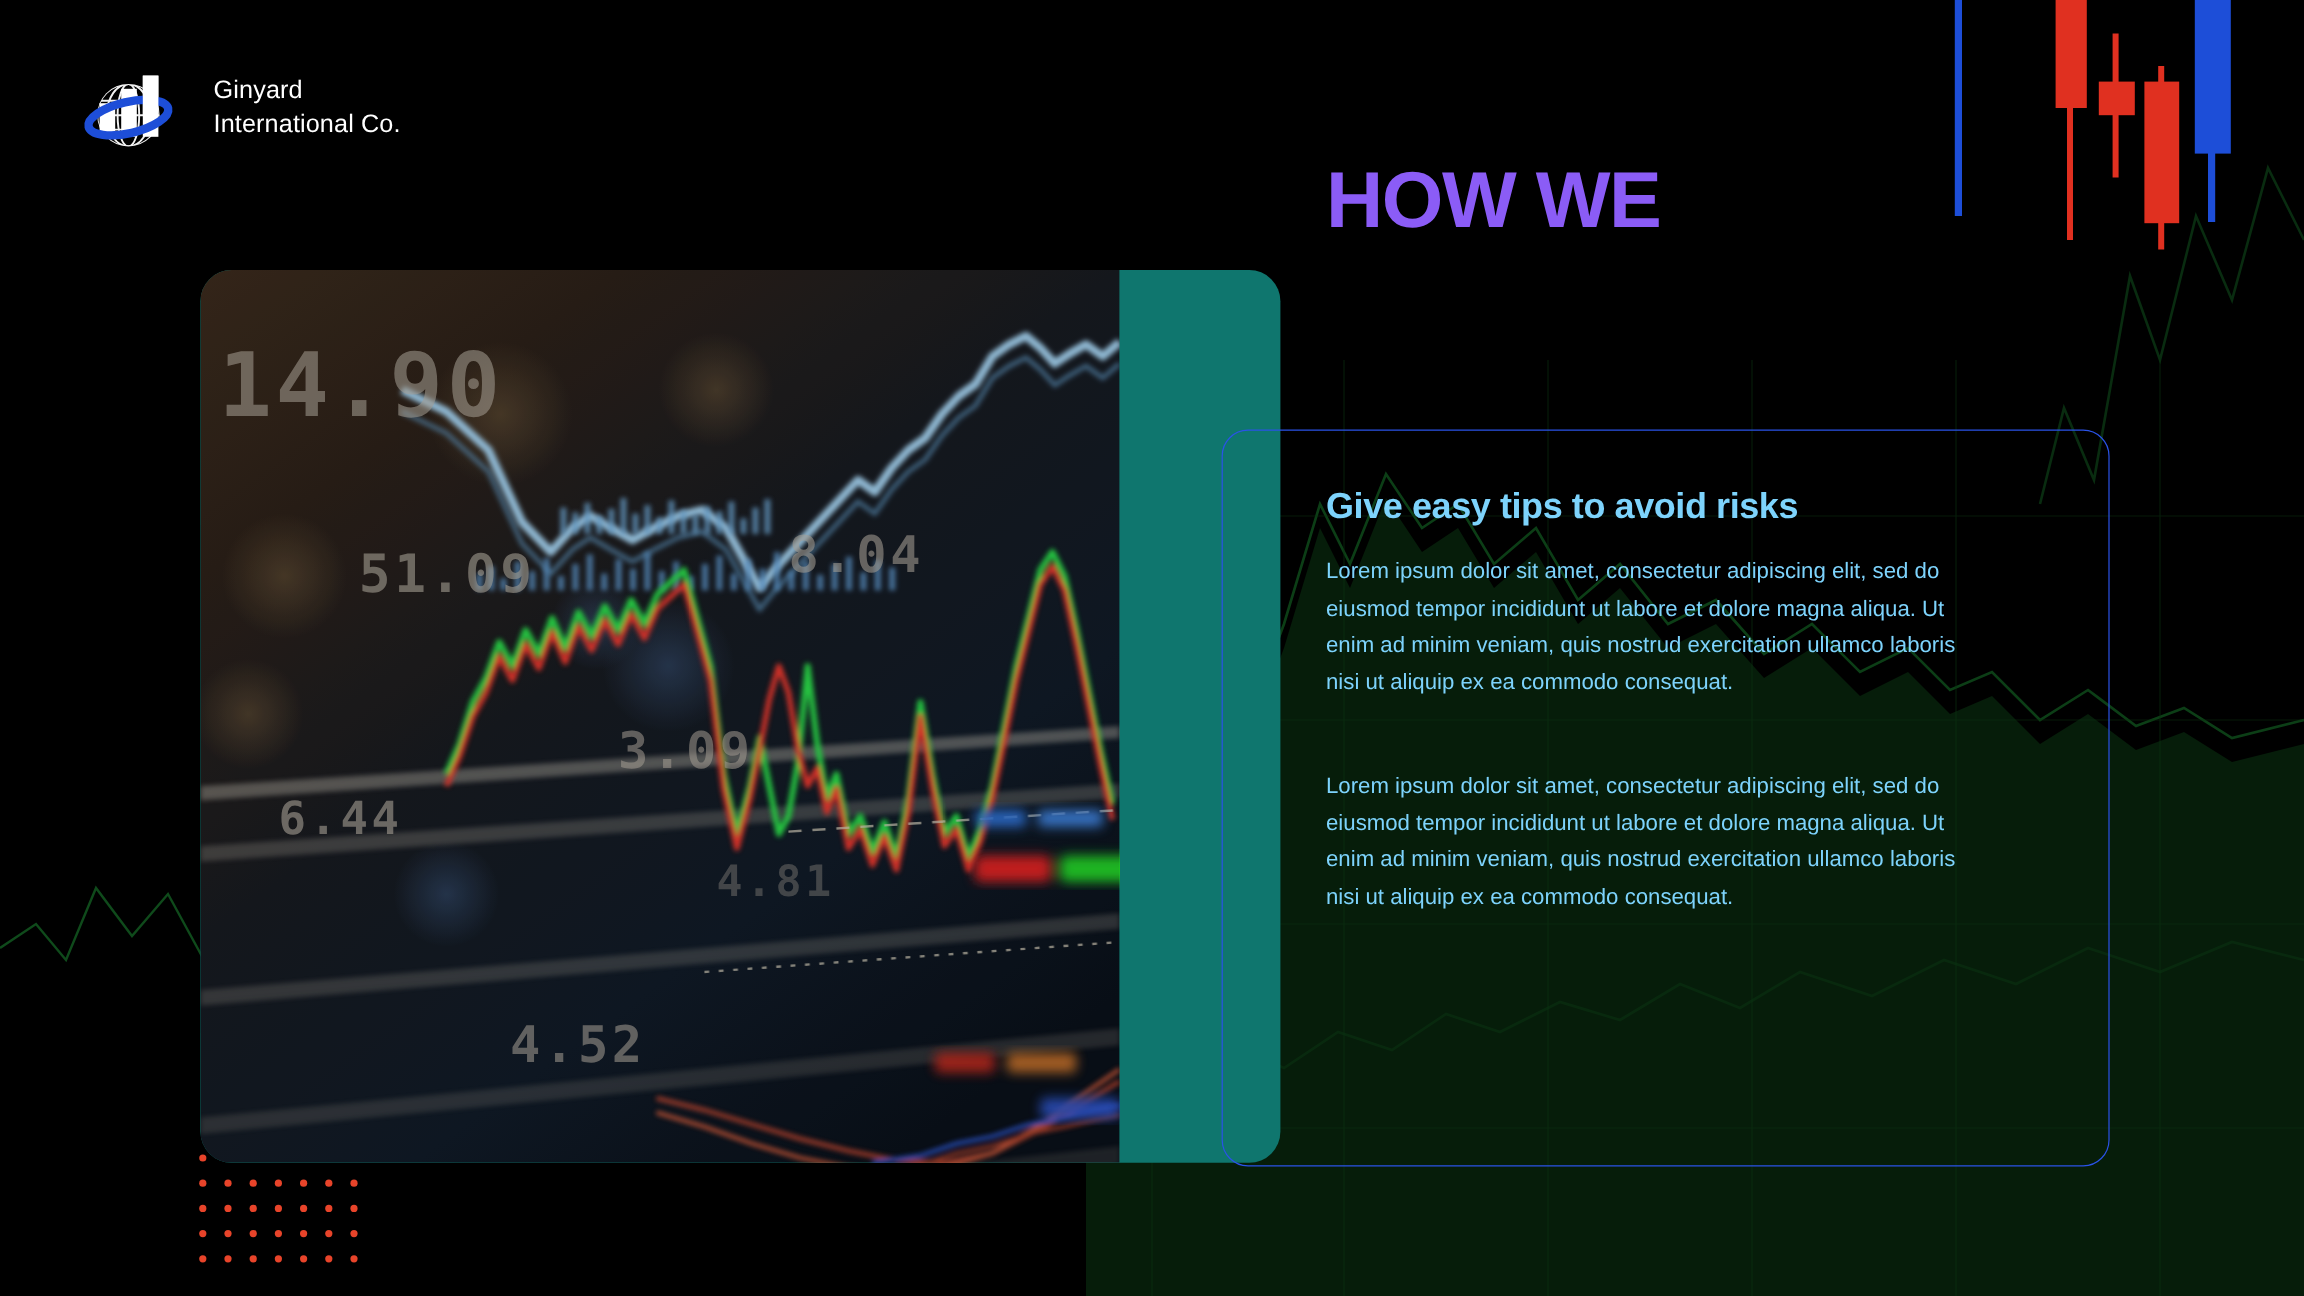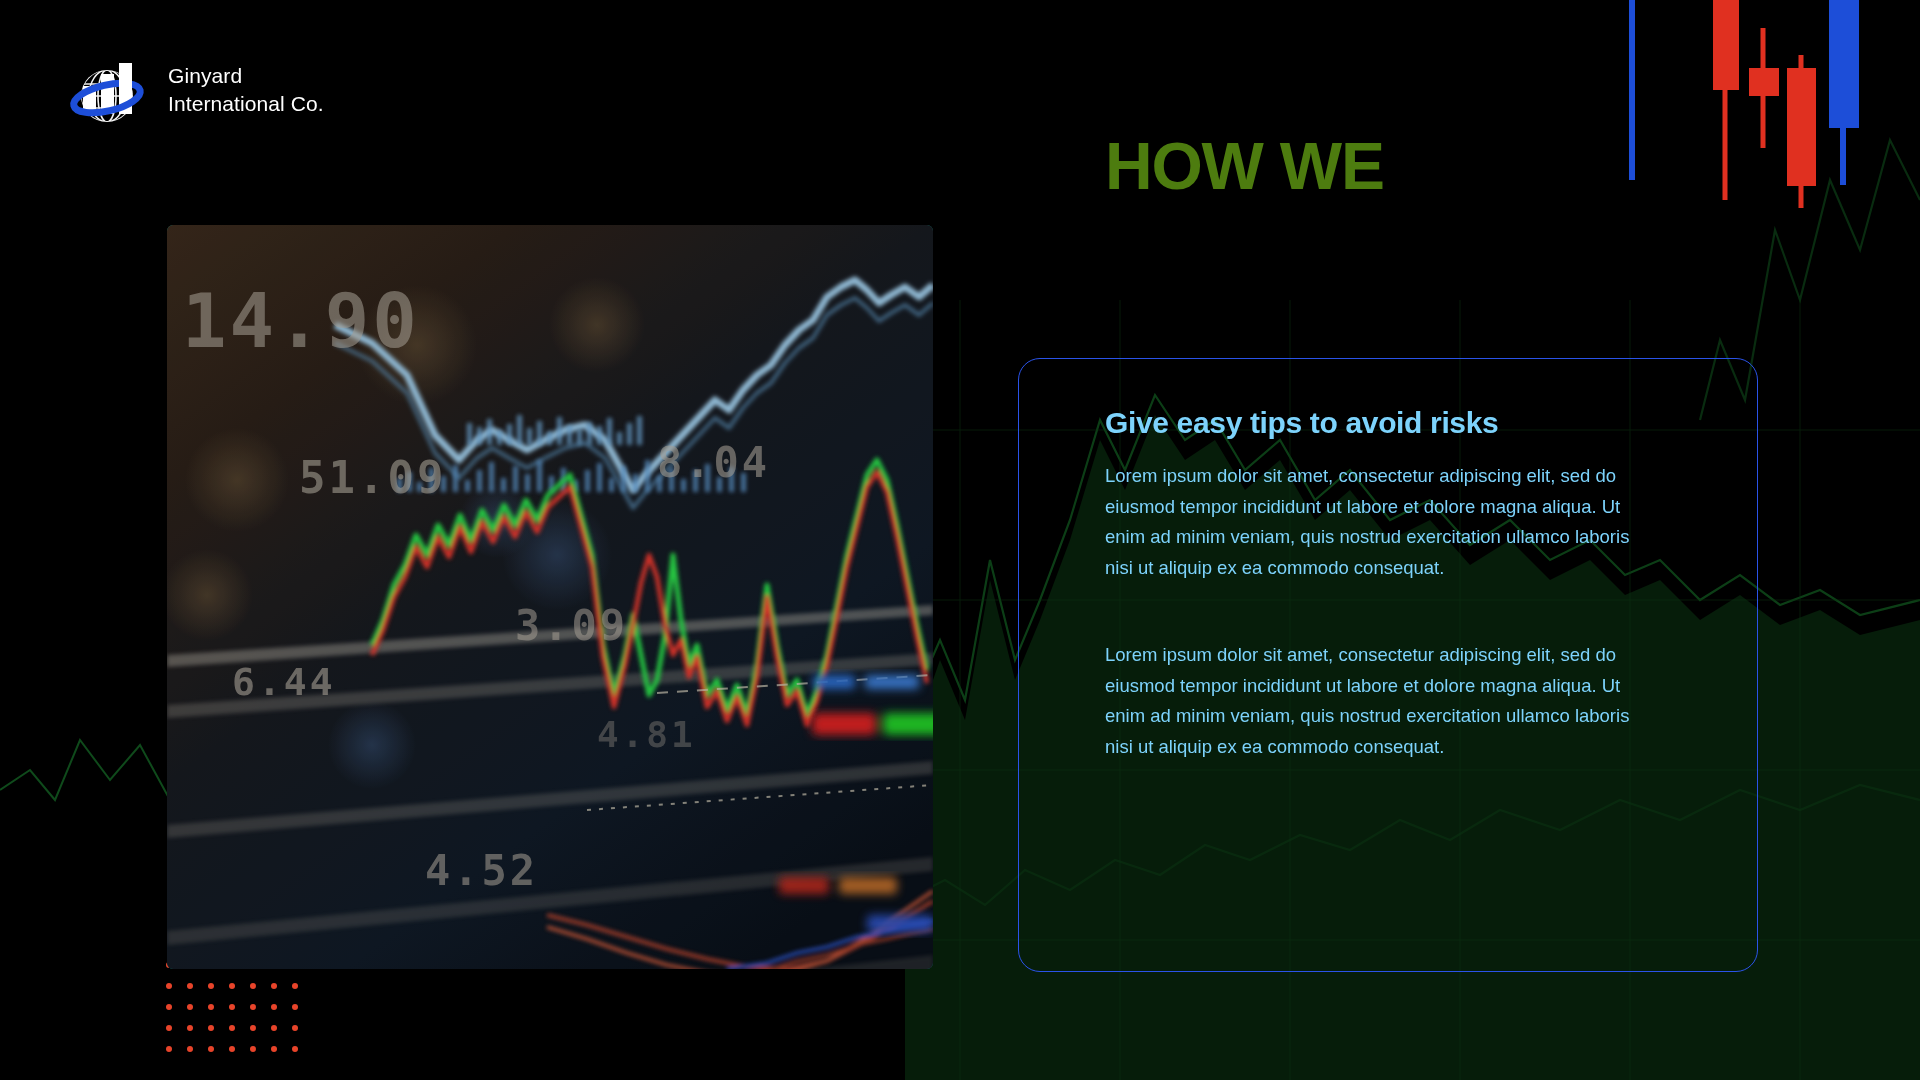--- a/index.html
+++ b/index.html
@@ -11,41 +11,41 @@
     -webkit-font-smoothing:antialiased;
   }
 
   
   #bg-decor { position:absolute; inset:0; z-index:0; pointer-events:none; }
   #bg-decor svg { position:absolute; inset:0; width:1920px; height:1080px; display:block; }
 
   
   #logo-block {
     position:absolute; left:68px; top:56px; z-index:10;
-    display:flex; align-items:center; gap:22px;
+    display:flex; align-items:center; gap:32px;
   }
   #logo-mark { width:78px; height:68px; position:relative; flex:0 0 auto; }
   #logo-text {
     font-size:21px; line-height:1.32; font-weight:400; color:#ffffff;
     letter-spacing:.1px; white-space:pre-line;
   }
 
   
   #headline {
     position:absolute; left:1105px; top:132px; z-index:10;
     font-weight:700; letter-spacing:-1.2px; line-height:1.04;
   }
   #headline .ln { display:block; font-size:66px; }
-  #headline .ln1 { color:#4d7c0f; }
+  #headline .ln1 { color:#8b5cf6; }
   #headline .ln2 { color:#1a4ae6; margin-top:6px; }
 
   
   #photo-card {
-    position:absolute; left:167px; top:225px; width:766px; height:744px;
-    border-radius:6px; overflow:hidden; z-index:6;
+    position:absolute; left:167px; top:225px; width:900px; height:744px;
+    border-radius:26px; overflow:hidden; z-index:6;
     background:#0f766e;
   }
   #photo-card svg { display:block; width:766px; height:744px; }
 
   
   #dot-grid {
     position:absolute; left:166px; top:962px; z-index:5;
     display:grid; grid-template-columns:repeat(7, 21px); grid-auto-rows:21px;
   }
   #dot-grid i { display:block; width:6px; height:6px; border-radius:50%; background:#e8442a; }

